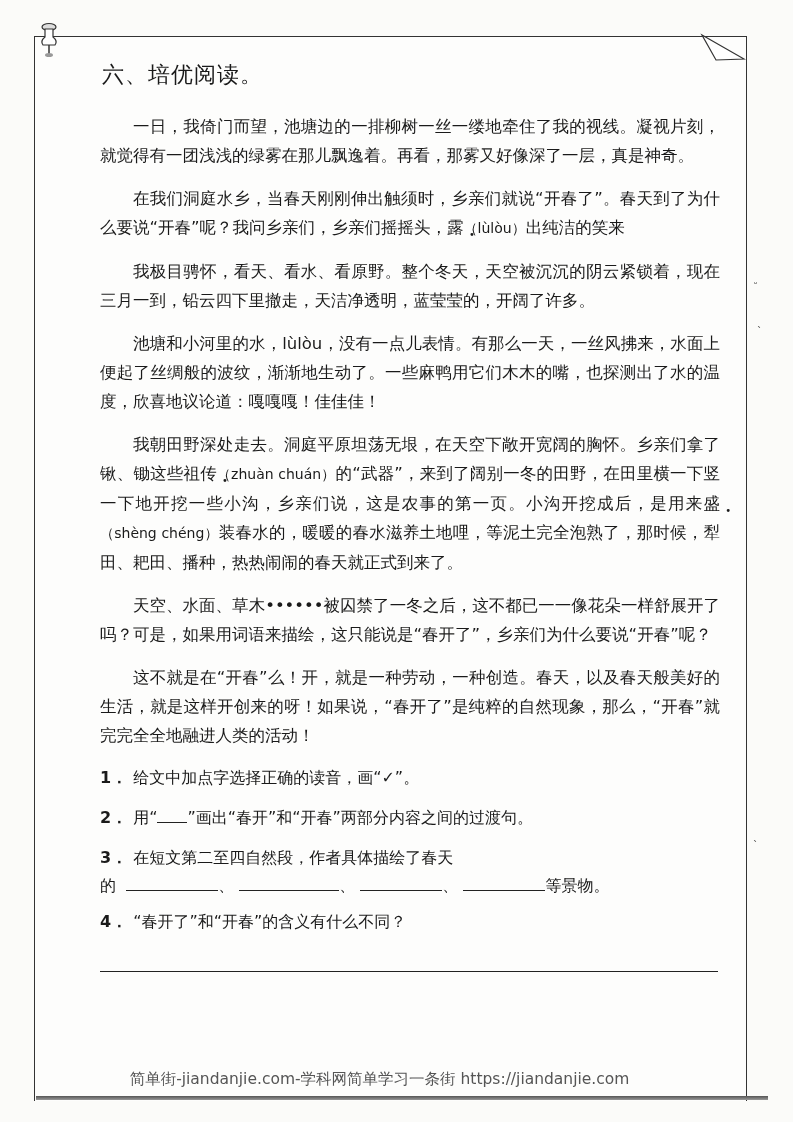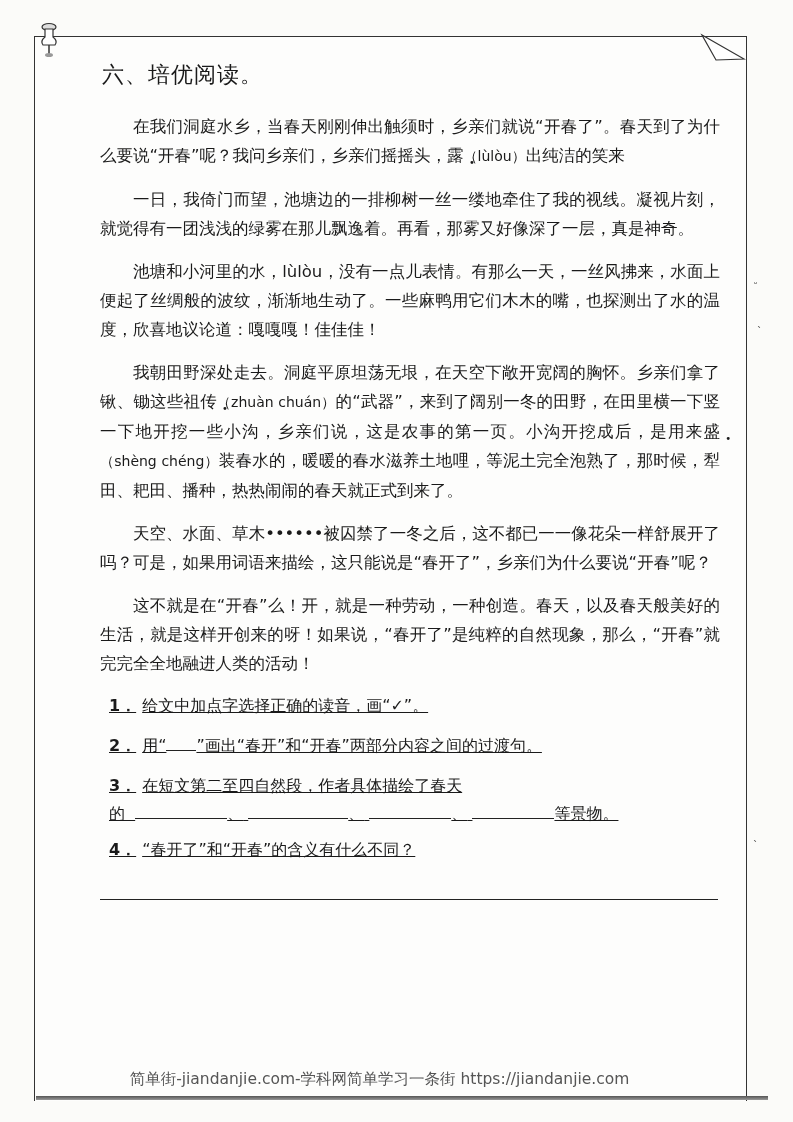--- a/index.html
+++ b/index.html
@@ -20,21 +20,21 @@
     position: absolute; left: 700px; top: 33px; width: 46px; height: 28px;
   }
   .pin { position: absolute; left: 36px; top: 22px; width: 26px; height: 40px; }
   .content { position: absolute; left: 100px; top: 60px; width: 620px; }
   .title { font-size: 22px; font-weight: normal; margin: 0 0 22px 2px; letter-spacing: 1px; }
   .para { font-size: 16.5px; line-height: 29px; margin: 0 0 14px 0; text-indent: 2em; text-align: justify; }
   .dotted { position: relative; }
   .dotted::after { content: "•"; position: absolute; left: 50%; bottom: -12px; transform: translateX(-50%); font-size: 10px; }
   .pinyin { font-family: "DejaVu Sans", sans-serif; font-size: 14px; }
   .questions { margin-top: 6px; }
-  .q { font-size: 16px; line-height: 28px; margin: 0 0 12px 9px; text-decoration: underline; }
+  .q { font-size: 16px; line-height: 28px; margin: 0 0 12px 0; }
   .q-num { font-weight: bold; margin-right: 6px; }
   .blank { display: inline-block; border-bottom: 1.5px solid #222; height: 18px; vertical-align: baseline; }
   .answer-line { margin-top: 34px; width: 618px; border-bottom: 1.5px solid #222; height: 1px; }
   .footer {
     position: absolute; left: 0; width: 759px; top: 1069px; text-align: center;
     font-size: 15.5px; color: #555; font-family: "DejaVu Sans", sans-serif;
   }
   .mark { position: absolute; font-size: 10px; color: #444; }
 </style>
 </head>
@@ -54,23 +54,24 @@
   <path d="M2 2 L44 26 L16 27 Z" fill="#fff" stroke="#333" stroke-width="1.2"></path>
 </svg>
 
 <span class="mark" style="left:753px;top:282px;">˘</span>
 <span class="mark" style="left:757px;top:326px;">`</span>
 <span class="mark" style="left:753px;top:840px;">`</span>
 
 <div class="content">
   <div class="title">六、培优阅读。</div>
 
+  <p class="para">一日，我倚门而望，池塘边的一排柳树一丝一缕地牵住了我的视线。凝视片刻，就觉得有一团浅浅的绿雾在那儿飘逸着。再看，那雾又好像深了一层，真是神奇。</p>
+
   <p class="para"><span>在我们洞庭水乡，当春天刚刚伸出触须时，乡亲们就说“开春了”。春天到了为什么要说“开春”呢？我问乡亲们，乡亲们摇摇头，</span><span class="dotted">露</span><span class="pinyin">（lùlòu）</span><span>出纯洁的笑来</span></p>
-
-  <p class="para">一日，我倚门而望，池塘边的一排柳树一丝一缕地牵住了我的视线。凝视片刻，就觉得有一团浅浅的绿雾在那儿飘逸着。再看，那雾又好像深了一层，真是神奇。</p>
+  <p class="para">我极目骋怀，看天、看水、看原野。整个冬天，天空被沉沉的阴云紧锁着，现在三月一到，铅云四下里撤走，天洁净透明，蓝莹莹的，开阔了许多。</p>
   <p class="para">池塘和小河里的水，lùlòu，没有一点儿表情。有那么一天，一丝风拂来，水面上便起了丝绸般的波纹，渐渐地生动了。一些麻鸭用它们木木的嘴，也探测出了水的温度，欣喜地议论道：嘎嘎嘎！佳佳佳！</p>
   <p class="para"><span>我朝田野深处走去。洞庭平原坦荡无垠，在天空下敞开宽阔的胸怀。乡亲们拿了锹、锄这些祖</span><span class="dotted">传</span><span class="pinyin">（zhuàn chuán）</span><span>的“武器”，来到了阔别一冬的田野，在田里横一下竖一下地开挖一些小沟，乡亲们说，这是农事的第一页。小沟开挖成后，是用来</span><span class="dotted">盛</span><span class="pinyin">（shèng chéng）</span><span>装春水的，暖暖的春水滋养土地哩，等泥土完全泡熟了，那时候，犁田、耙田、播种，热热闹闹的春天就正式到来了。</span></p>
 
   <p class="para">天空、水面、草木••••••被囚禁了一冬之后，这不都已一一像花朵一样舒展开了吗？可是，如果用词语来描绘，这只能说是“春开了”，乡亲们为什么要说“开春”呢？</p>
 
   <p class="para">这不就是在“开春”么！开，就是一种劳动，一种创造。春天，以及春天般美好的生活，就是这样开创来的呀！如果说，“春开了”是纯粹的自然现象，那么，“开春”就完完全全地融进人类的活动！</p>
 
   <div class="questions">
     <div class="q">
       <span class="q-num">1．</span><span>给文中加点字选择正确的读音，画“✓”。</span>

